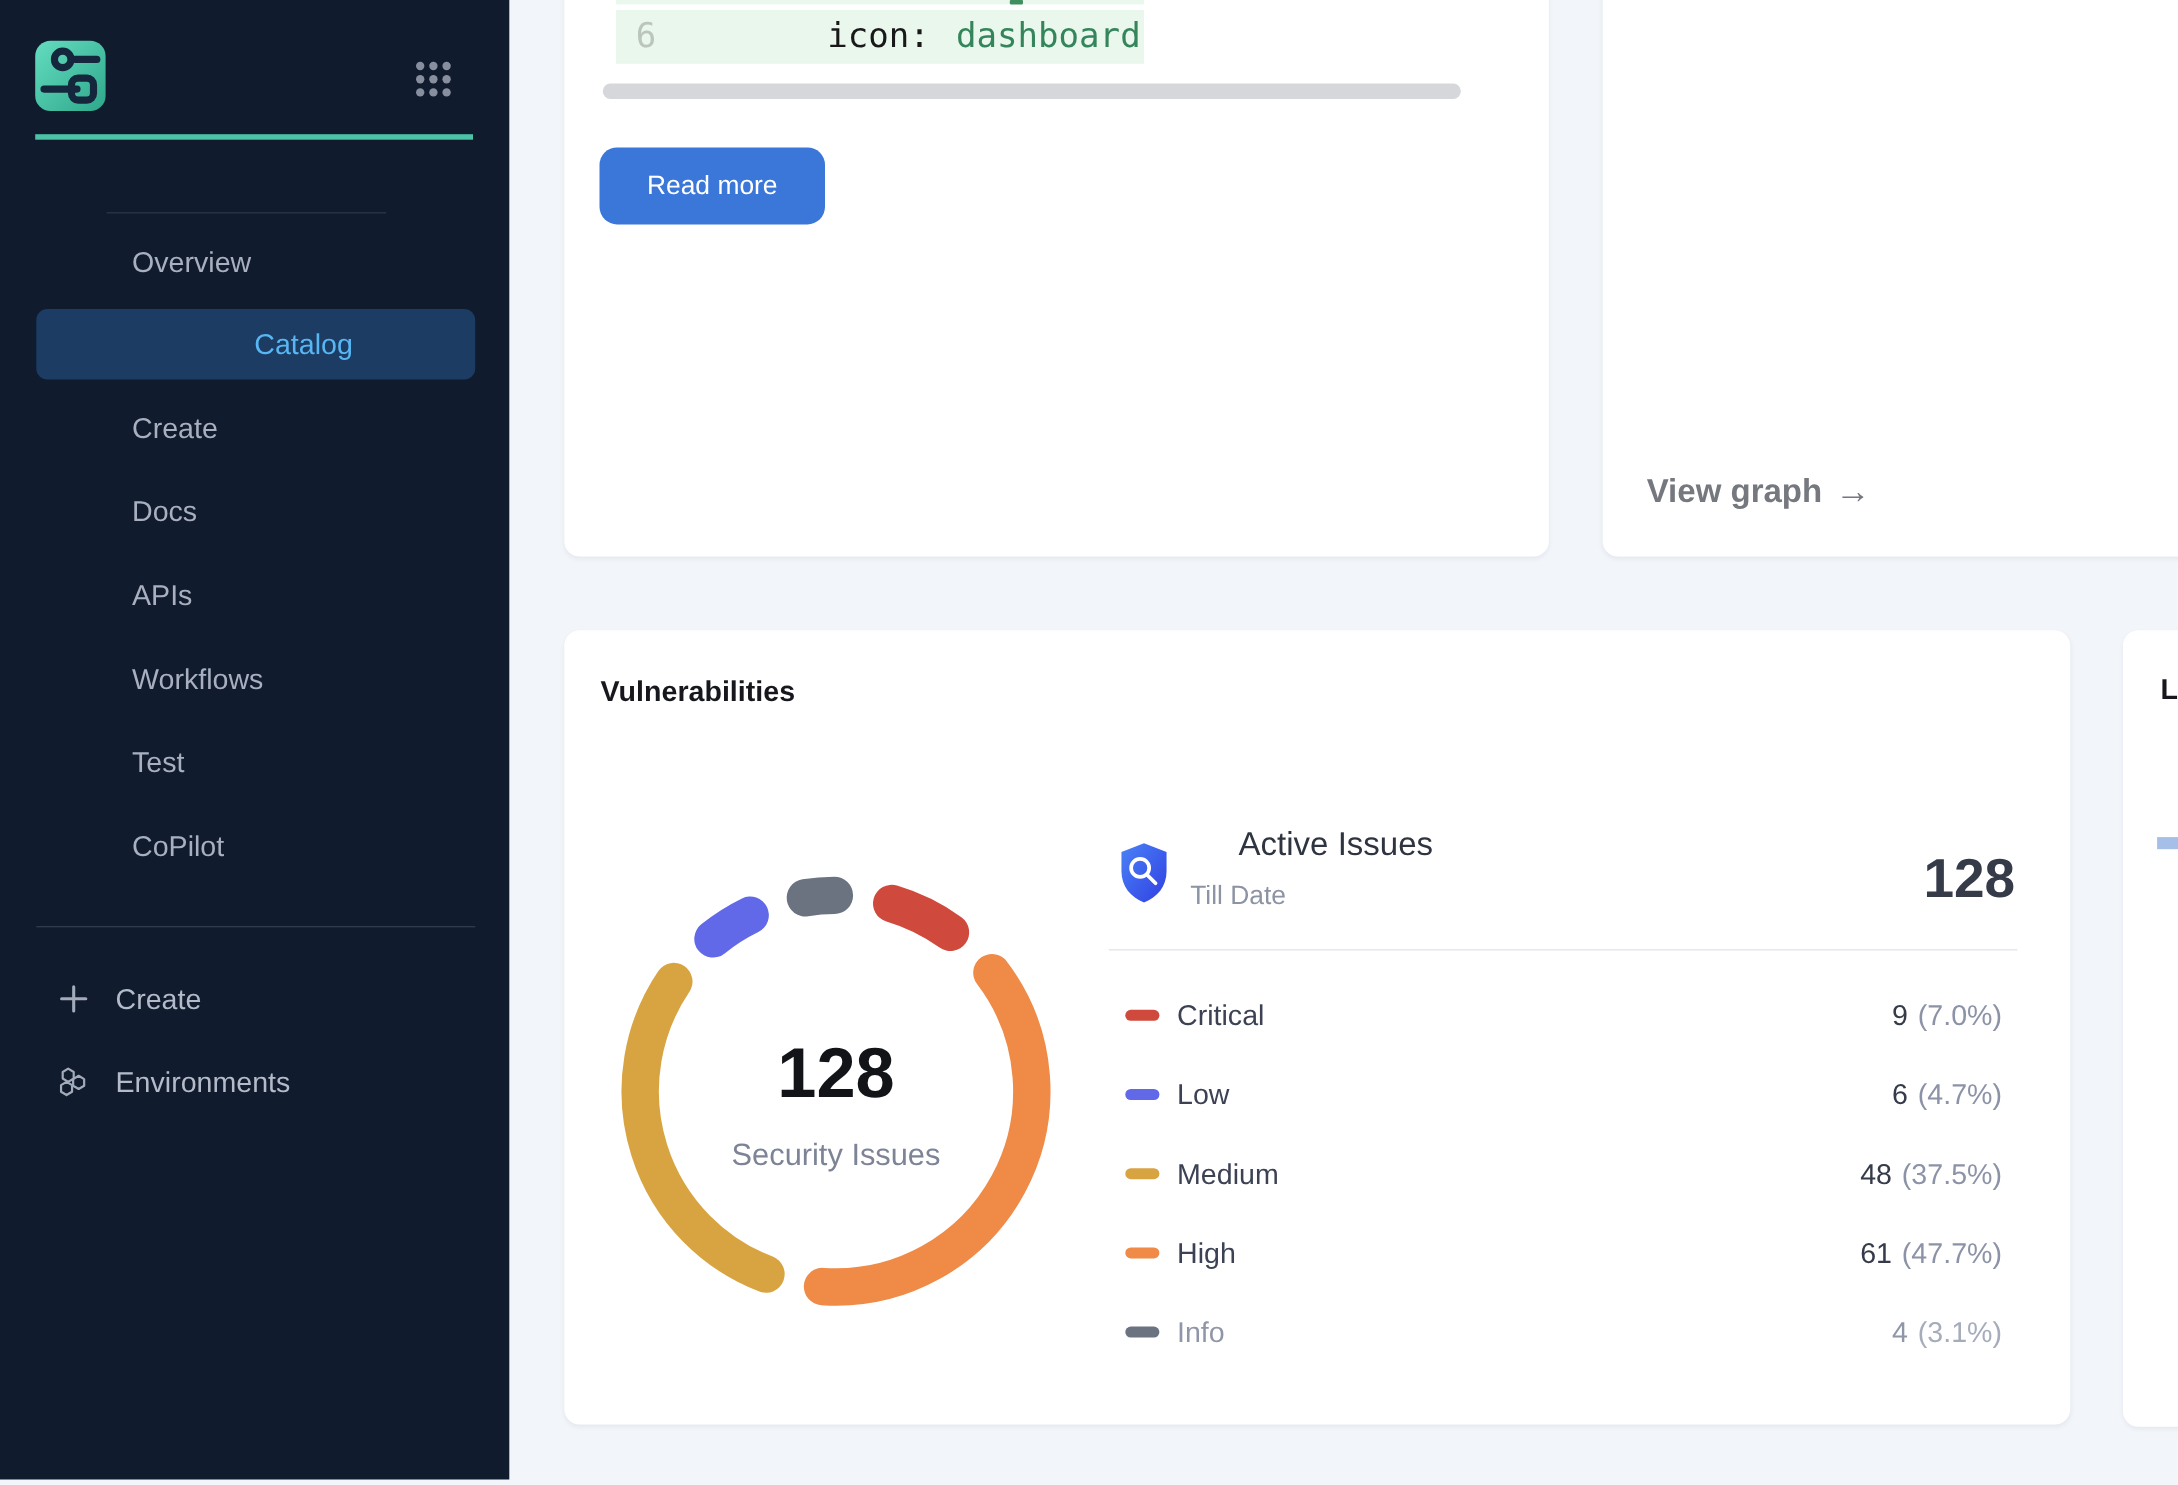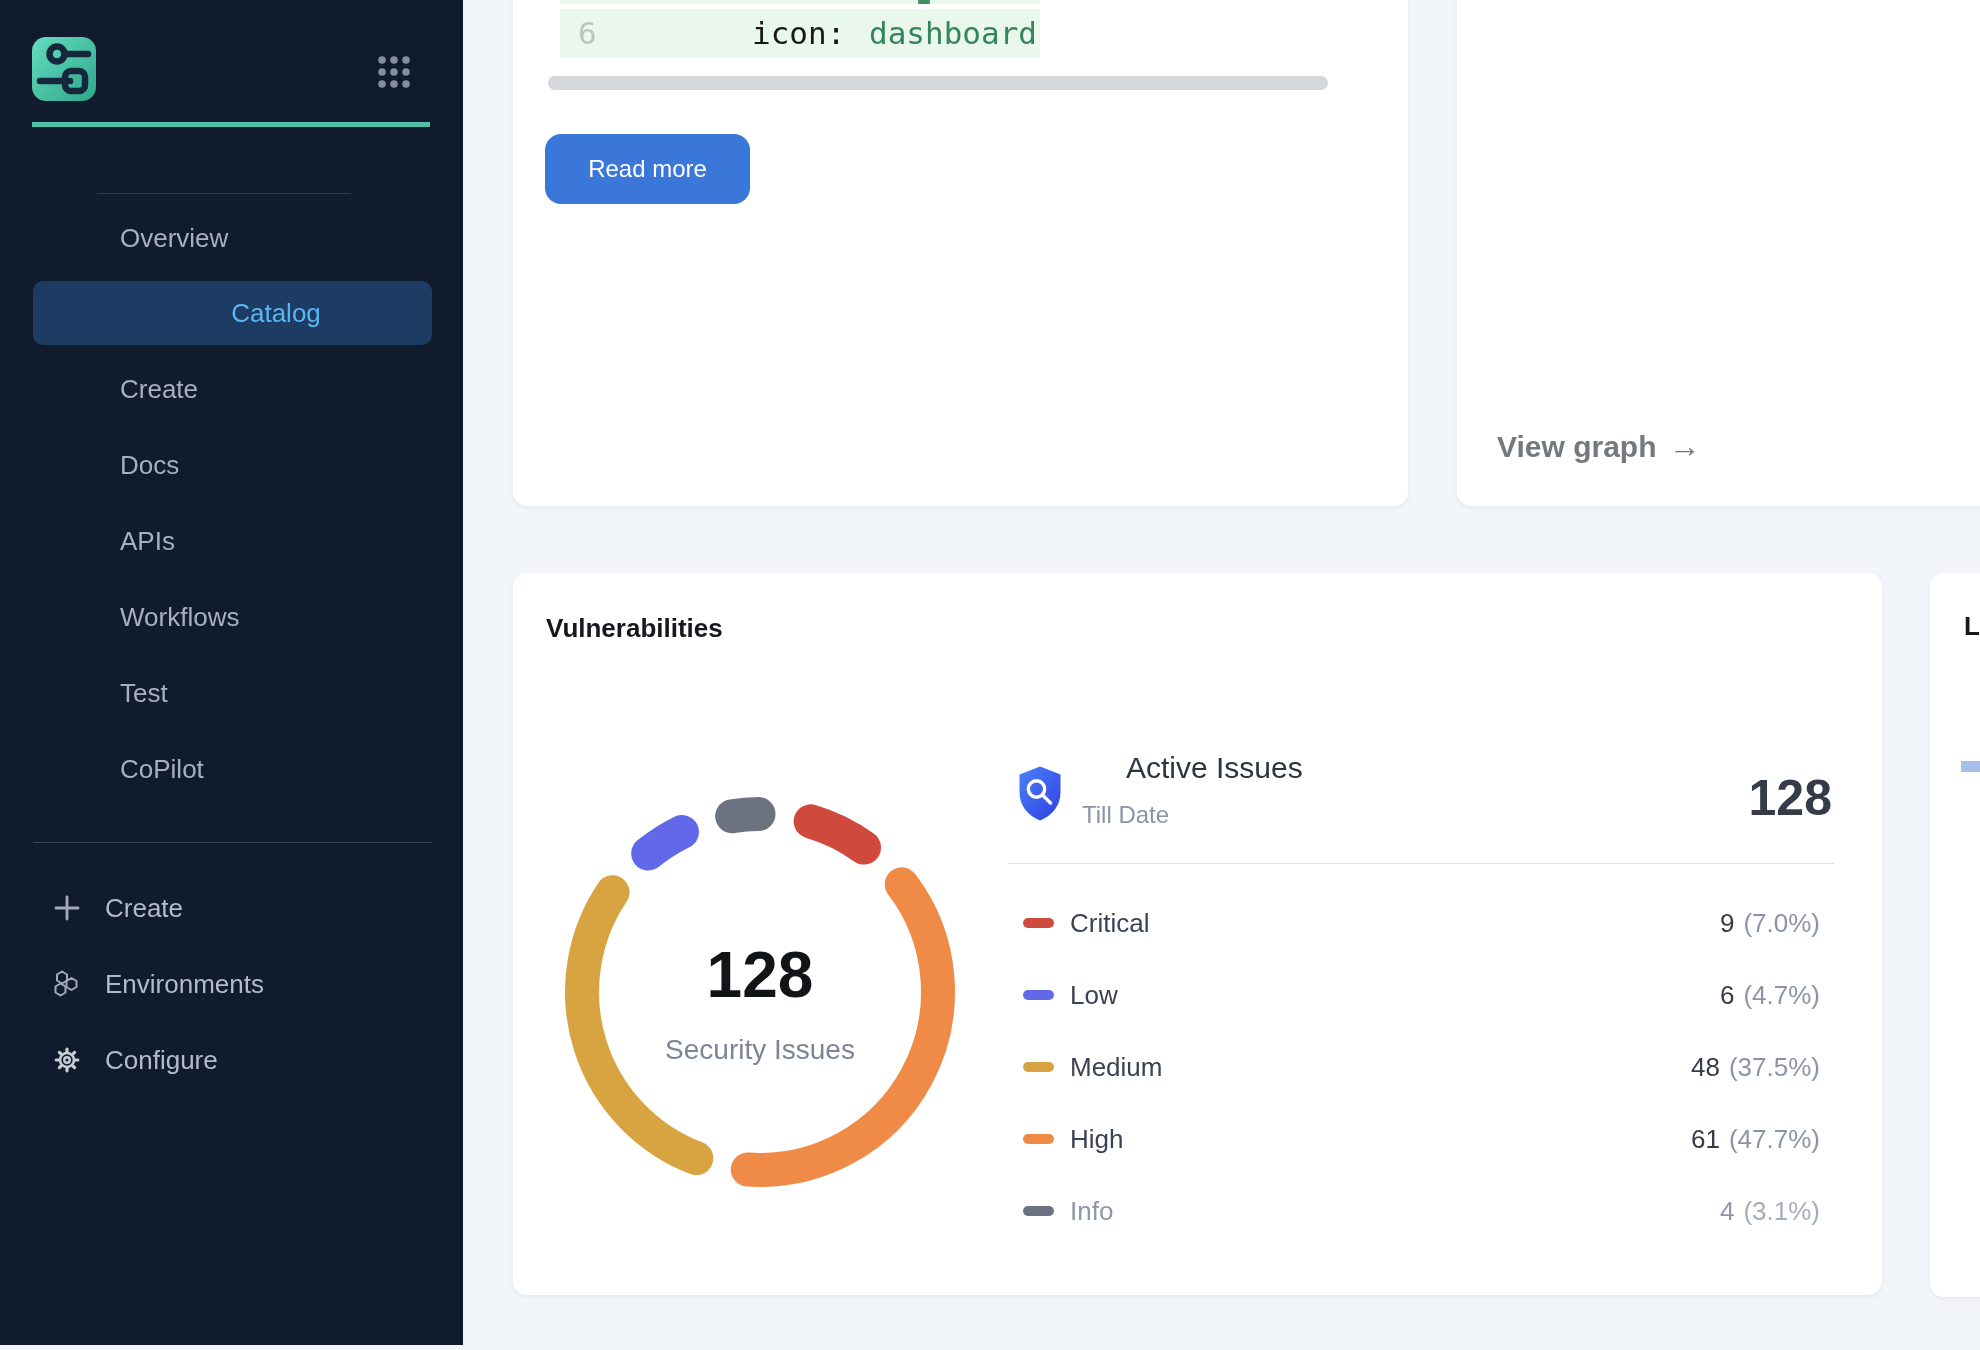--- a/index.html
+++ b/index.html
@@ -139,41 +139,20 @@
         <svg width="30" height="30" viewBox="0 0 30 30">
           <g stroke="#a3abba" stroke-width="2" fill="none" stroke-linejoin="round">
             <path d="M10 2.5 L15 5.5 L15 11.5 L10 14.5 L5 11.5 L5 5.5 Z"></path>
             <path d="M8.5 14.5 L13.5 17.5 L13.5 23.5 L8.5 26.5 L3.5 23.5 L3.5 17.5 Z"></path>
             <path d="M19.5 9 L24.5 12 L24.5 18 L19.5 21 L14.5 18 L14.5 12 Z"></path>
           </g>
         </svg>
       </span>
       <span class="f-label">Environments</span>
     </div>
-    <div class="foot-item" style="top:1028px">
-      <span class="f-icon">
-        <svg width="30" height="30" viewBox="0 0 30 30">
-          <g stroke="#c8cdd6" fill="none" stroke-linecap="round">
-            <circle cx="15" cy="15" r="7" stroke-width="2.6"></circle>
-            <circle cx="15" cy="15" r="2.8" stroke-width="2.4"></circle>
-            <g stroke-width="3.2">
-              <line x1="15" y1="4.2" x2="15" y2="6.4"></line>
-                <line x1="15" y1="23.6" x2="15" y2="25.8"></line>
-              <line x1="4.2" y1="15" x2="6.4" y2="15"></line>
-                <line x1="23.6" y1="15" x2="25.8" y2="15"></line>
-              <line x1="7.4" y1="7.4" x2="8.9" y2="8.9"></line>
-                <line x1="21.1" y1="21.1" x2="22.6" y2="22.6"></line>
-              <line x1="7.4" y1="22.6" x2="8.9" y2="21.1"></line>
-                <line x1="21.1" y1="8.9" x2="22.6" y2="7.4"></line>
-            </g>
-          </g>
-        </svg>
-      </span>
-      <span class="f-label">Configure</span>
-    </div>
   </div>
 
   <div class="card" id="code-card">
     <div class="code-line-partial">
       <div class="code-frag" style="left:358px;width:12px;"></div>
     </div>
     <div class="code-line">
       <span class="ln-num">6</span>
       <span class="code-key">icon:</span>
       <span class="code-val">dashboard</span>

